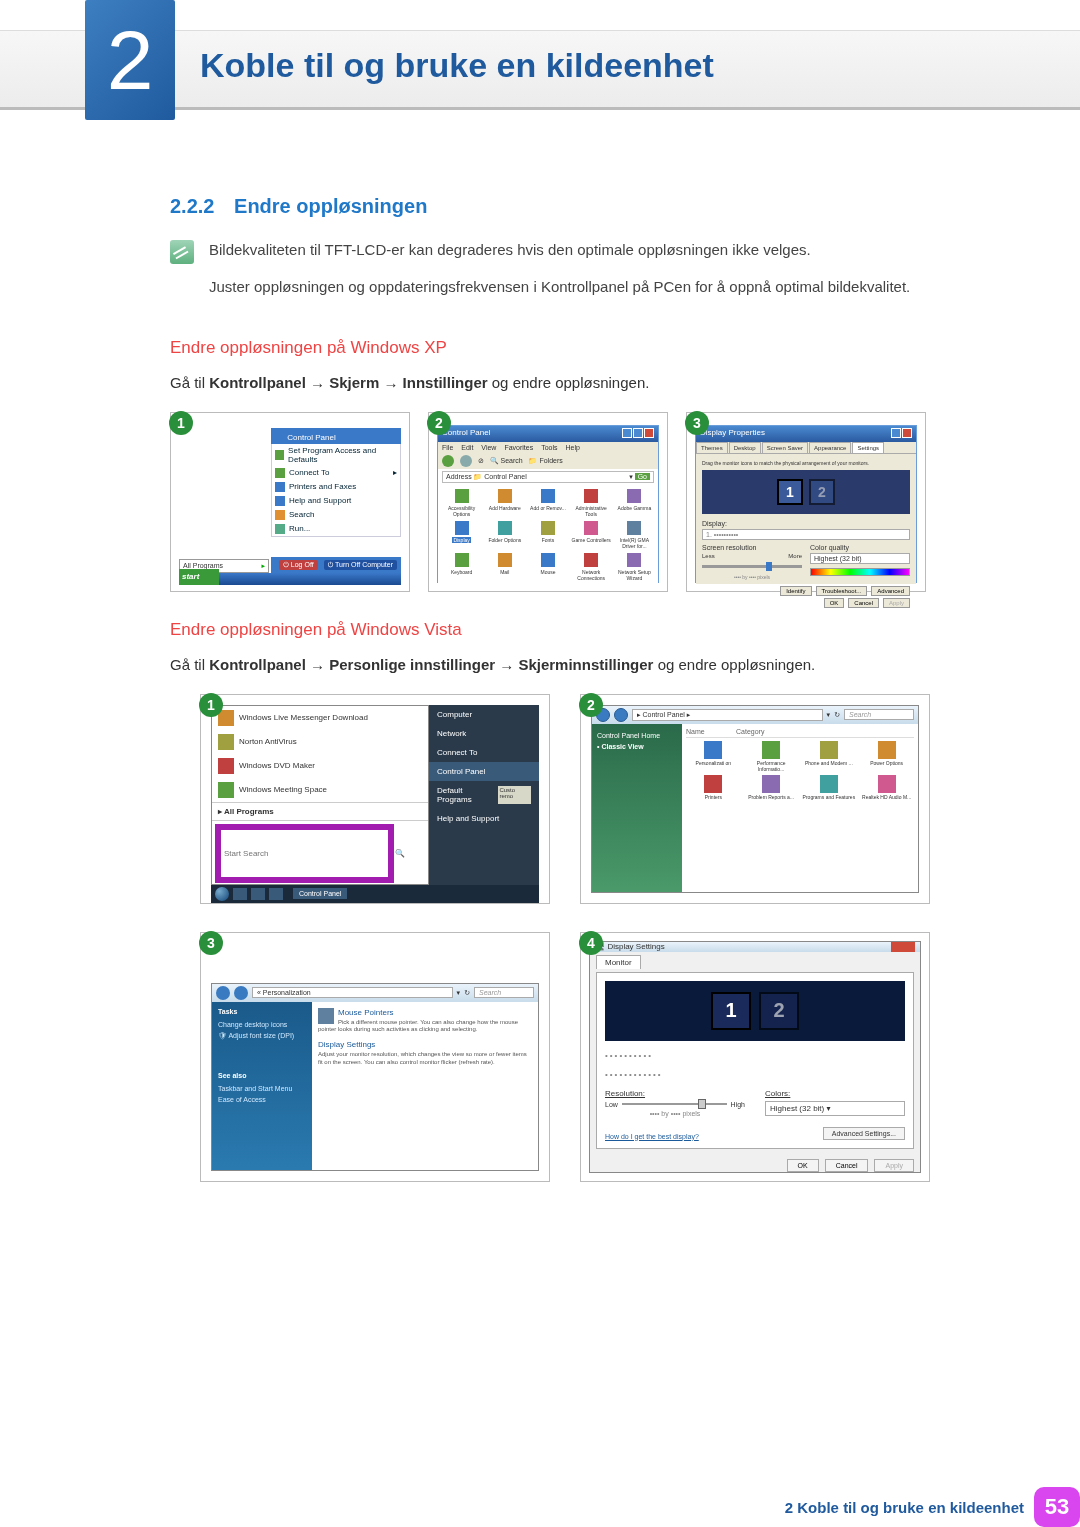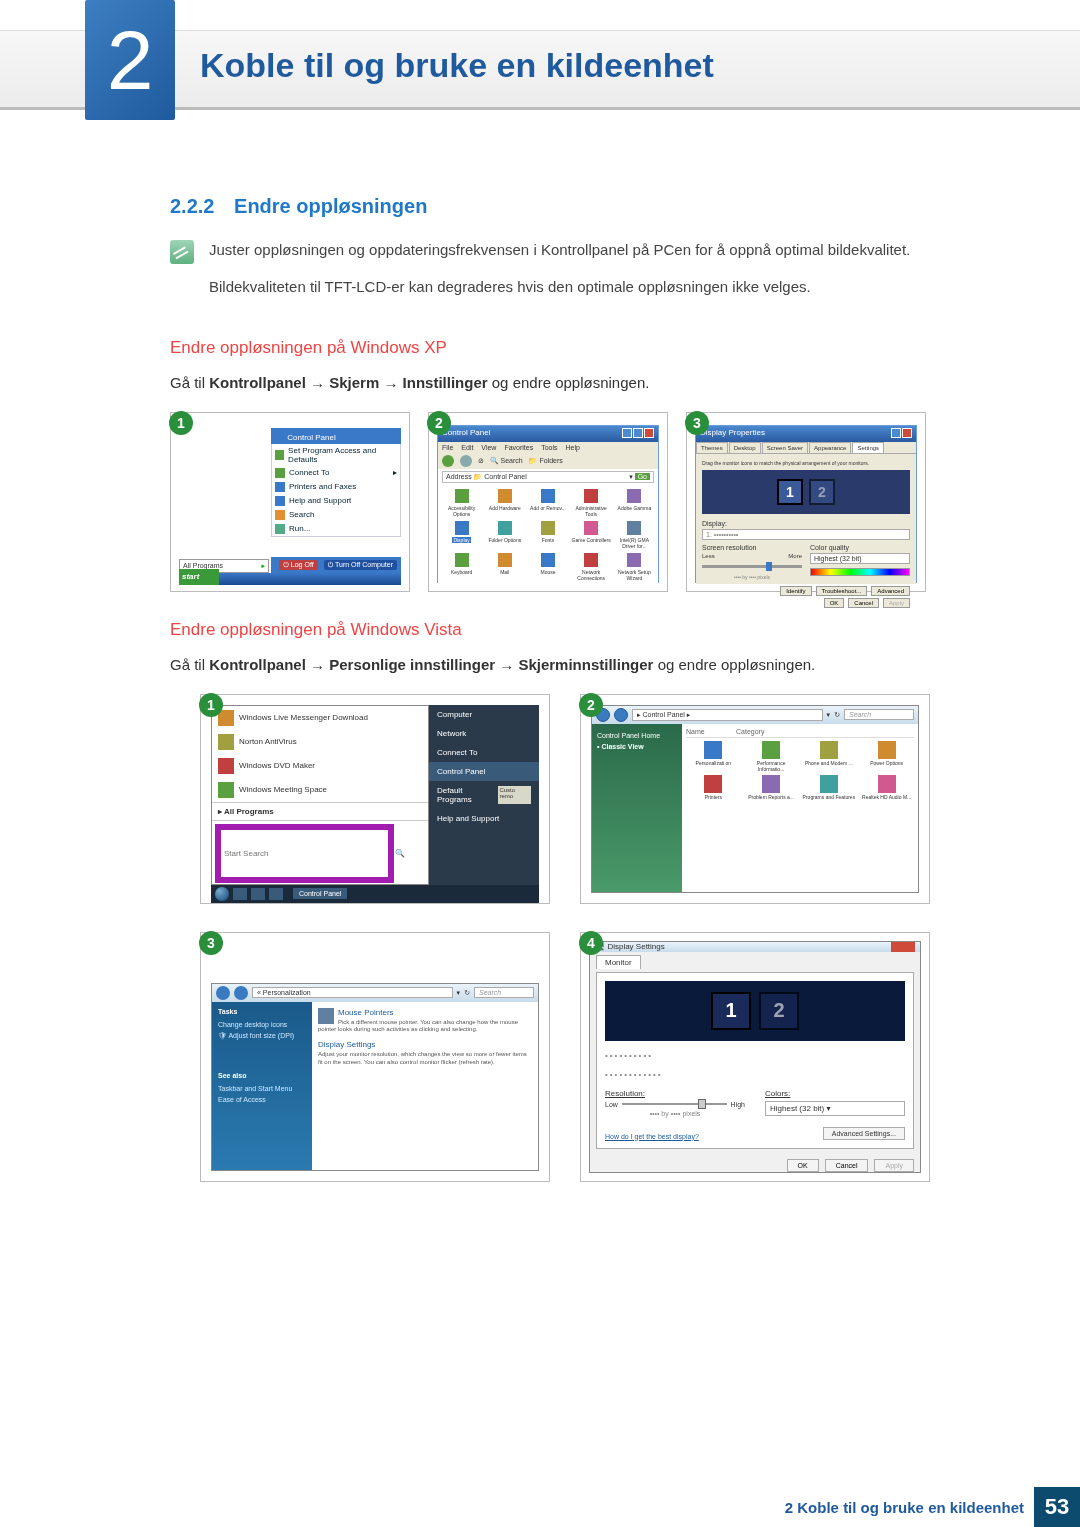--- a/index.html
+++ b/index.html
@@ -266,25 +266,25 @@
     justify-content:flex-end;
   }
   .footer .txt{
     font-size:15px;
     font-weight:600;
     color:#1f5a9e;
     margin-right:10px;
   }
   .footer .pg{
     width:46px;height:40px;
-    background:#0c4a6e;
+    background:#d946ef;
     color:#fff;
     font-size:22px;
     font-weight:700;
-    display:flex;align-items:center;justify-content:center;
+    display:flex;align-items:center;justify-content:center;border-radius:10px;
   }
   .ic.c1{background:#5aa040;} .ic.c2{background:#d08a30;} .ic.c3{background:#3a78c8;}
   .ic.c4{background:#c04040;} .ic.c5{background:#8a6ab0;} .ic.c6{background:#40a0a0;}
   .ic.c7{background:#a0a040;} .ic.c8{background:#d05a90;} .ic.c9{background:#6080a0;}
 </style>
 </head>
 <body>
 
 <div class="top-band"></div>
 <div class="chapter-box">
@@ -295,22 +295,22 @@
 <div class="content">
 
   <div class="section-num">
     <span class="num">2.2.2</span>
     <span>Endre oppløsningen</span>
   </div>
 
   <div class="note-block">
     <div class="note-icon"></div>
     <div class="note-text">
+      <p>Bildekvaliteten til TFT-LCD-er kan degraderes hvis den optimale oppløsningen ikke velges.</p>
       <p>Juster oppløsningen og oppdateringsfrekvensen i Kontrollpanel på PCen for å oppnå optimal bildekvalitet.</p>
-      <p>Bildekvaliteten til TFT-LCD-er kan degraderes hvis den optimale oppløsningen ikke velges.</p>
     </div>
   </div>
 
   <div class="subhead">Endre oppløsningen på Windows XP</div>
   <p class="instr">
     <span>Gå til </span>
     <b>Kontrollpanel</b>
     <span class="arrow">→</span>
     <b>Skjerm</b>
     <span class="arrow">→</span>

